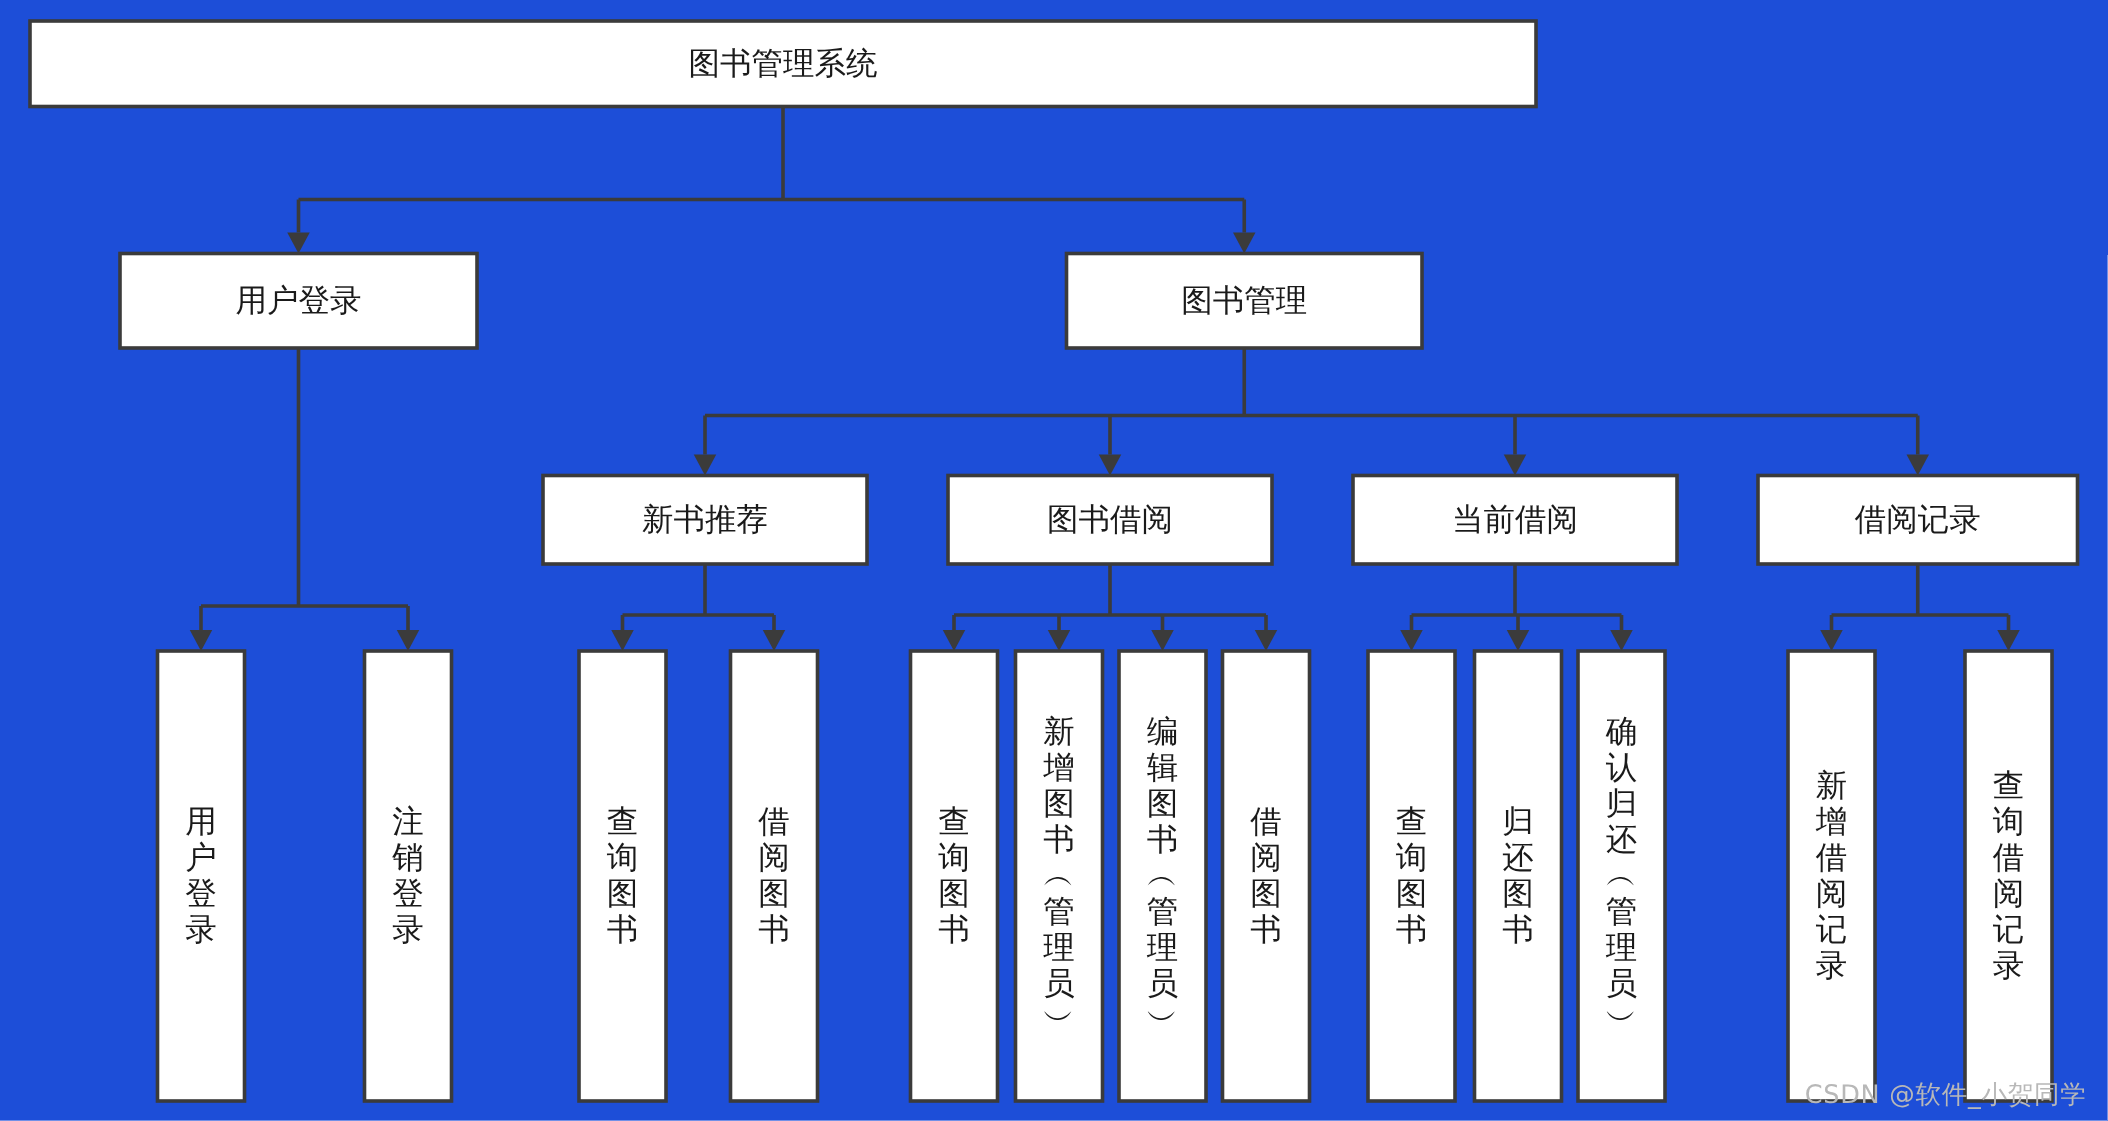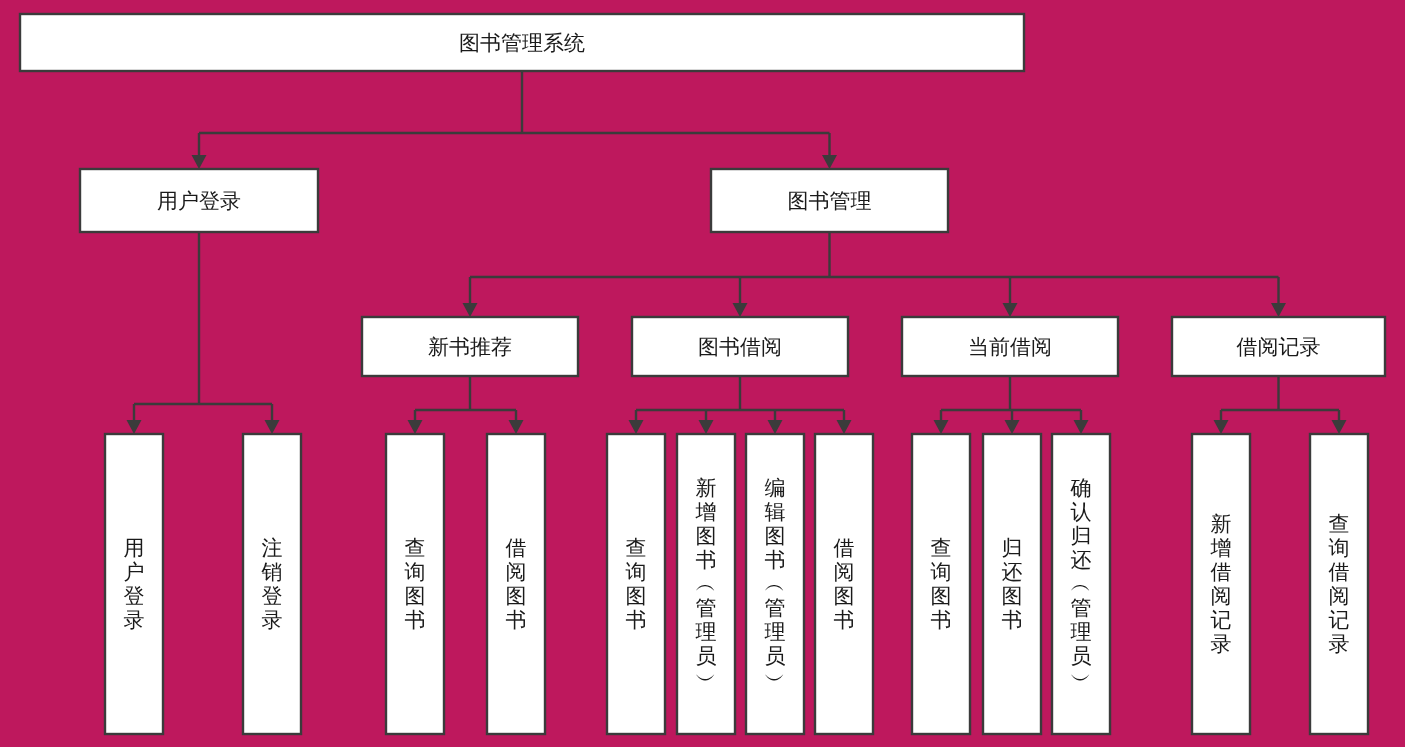--- a/index.html
+++ b/index.html
@@ -12,21 +12,21 @@
     width: 1405px;
     height: 747px;
     font-family: "DejaVu Sans", "Liberation Sans", sans-serif;
     overflow: hidden;
     position: relative;
   }
   #diagram-root {
     position: relative;
     width: 1405px;
     height: 747px;
-    background: #be185d;
+    background: #1d4ed8;
   }
   svg#diagram-svg {
     position: absolute;
     left: 0;
     top: 0;
     width: 1405px;
     height: 747px;
     display: block;
   }
   .node-box {
@@ -219,13 +219,14 @@
         <g>
           <rect x="1192" y="434" width="58" height="300" class="node-box"></rect>
           <text x="1221" y="530.72" class="node-label-v"><tspan x="1221" dy="0">新</tspan><tspan x="1221" dy="24">增</tspan><tspan x="1221" dy="24">借</tspan><tspan x="1221" dy="24">阅</tspan><tspan x="1221" dy="24">记</tspan><tspan x="1221" dy="24">录</tspan></text>
         </g>
         <g>
           <rect x="1310" y="434" width="58" height="300" class="node-box"></rect>
           <text x="1339" y="530.72" class="node-label-v"><tspan x="1339" dy="0">查</tspan><tspan x="1339" dy="24">询</tspan><tspan x="1339" dy="24">借</tspan><tspan x="1339" dy="24">阅</tspan><tspan x="1339" dy="24">记</tspan><tspan x="1339" dy="24">录</tspan></text>
         </g>
       </g>
   </svg>
+  <div class="watermark">CSDN @软件_小贺同学</div>
 </div>
 
 </body></html>

